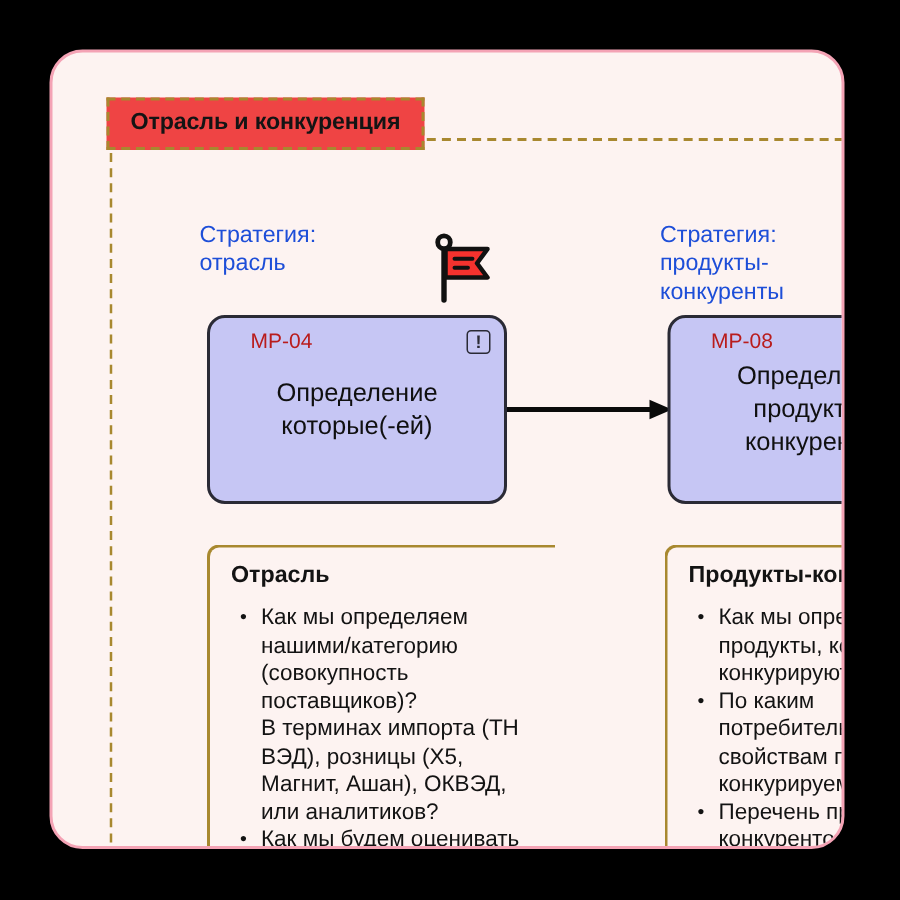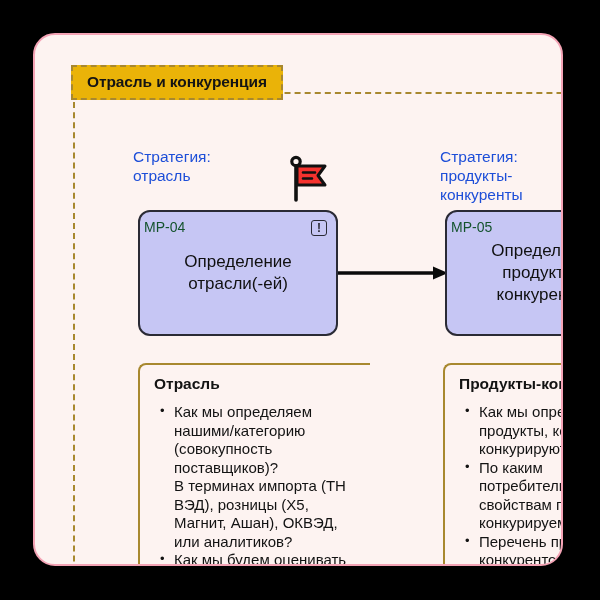--- a/index.html
+++ b/index.html
@@ -38,21 +38,21 @@
     border: 2px dashed #A8882F;
     border-radius: 2px;
     box-sizing: border-box;
   }
   
   #group-title {
     position: absolute;
     left: 36px;
     top: 30px;
     padding: 6px 14px 7px 14px;
-    background: #eab308;
+    background: #ef4444;
     border: 2px dashed #A8882F;
     font-size: 15.5px;
     font-weight: bold;
     color: #141414;
     white-space: nowrap;
     letter-spacing: -0.1px;
     box-sizing: border-box;
     z-index: 5;
   }
 
@@ -91,24 +91,24 @@
     background: #C6C6F4;
     border: 2px solid #2A2A35;
     border-radius: 12px;
     box-sizing: border-box;
   }
   #node-mp04 { left: 103px; top: 175px; }
   #node-mp05 { left: 410px; top: 175px; }
 
   .node-id {
     position: absolute;
-    left: 4px;
+    left: 27px;
     top: 7px;
     font-size: 14px;
-    color: #14532d;
+    color: #b91c1c;
   }
   .node-alert {
     position: absolute;
     right: 9px;
     top: 8px;
     width: 16px;
     height: 16px;
     border: 1.8px solid #2A2A35;
     border-radius: 3px;
     box-sizing: border-box;
@@ -213,30 +213,30 @@
     <path d="M9 12 L9 47" stroke="#111111" stroke-width="3.6" stroke-linecap="round" fill="none"></path>
     <circle cx="9" cy="8.5" r="4.2" fill="#FDF3F1" stroke="#111111" stroke-width="3.2"></circle>
     <path d="M10 13 L38 13 L31 22.5 L38 32 L10 32 Z" fill="#F5322E" stroke="#111111" stroke-width="3" stroke-linejoin="round"></path>
     <path d="M16 19.5 L28 19.5 M16 25.5 L25 25.5" stroke="#111111" stroke-width="2.6" stroke-linecap="round"></path>
   </svg>
 
   <div class="node" id="node-mp04">
     <div class="node-id">MP-04</div>
     <div class="node-alert">!</div>
     <div class="node-title">Определение
-отрасли(-ей)</div>
+которые(-ей)</div>
   </div>
 
   <svg id="arrow" viewBox="0 0 110 14">
     <line x1="0" y1="7" x2="96" y2="7" stroke="#0A0A0A" stroke-width="3.4"></line>
     <path d="M95 0.5 L110 7 L95 13.5 Z" fill="#0A0A0A"></path>
   </svg>
 
   <div class="node" id="node-mp05">
-    <div class="node-id">MP-05</div>
+    <div class="node-id">MP-08</div>
     <div class="node-title">Определение
 продуктов-
 конкурентов</div>
   </div>
 
   <div class="qpanel" id="qpanel-left">
     <div class="qpanel-title">Отрасль</div>
     <ul class="qlist">
       <li>Как мы определяем нашими/категорию (совокупность поставщиков)?
 В терминах импорта (ТН ВЭД),  розницы (Х5, Магнит, Ашан), ОКВЭД,  или аналитиков?</li>

